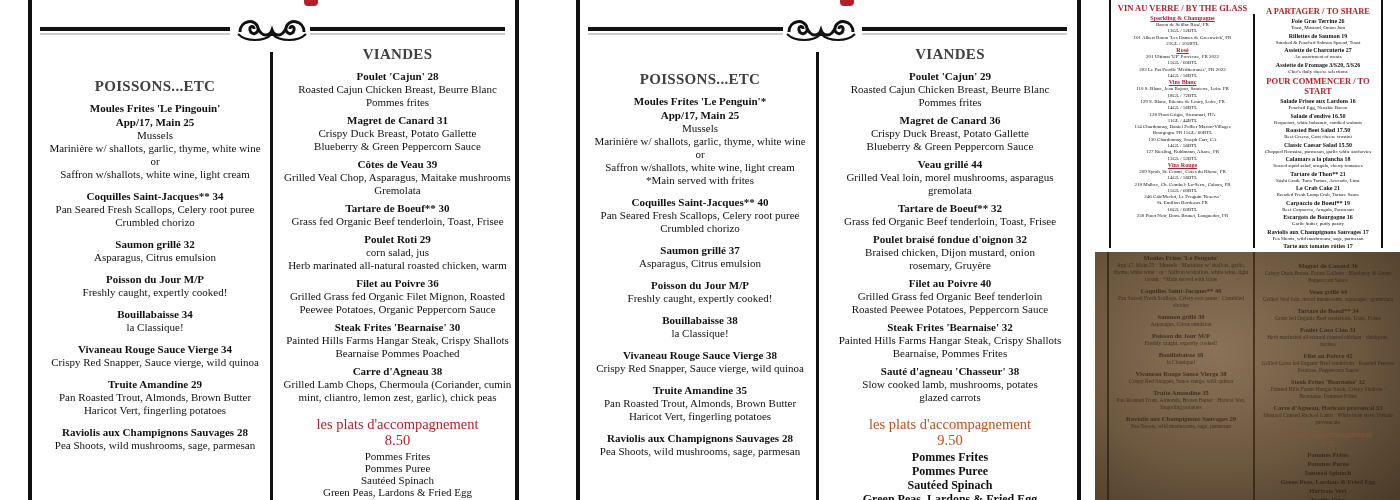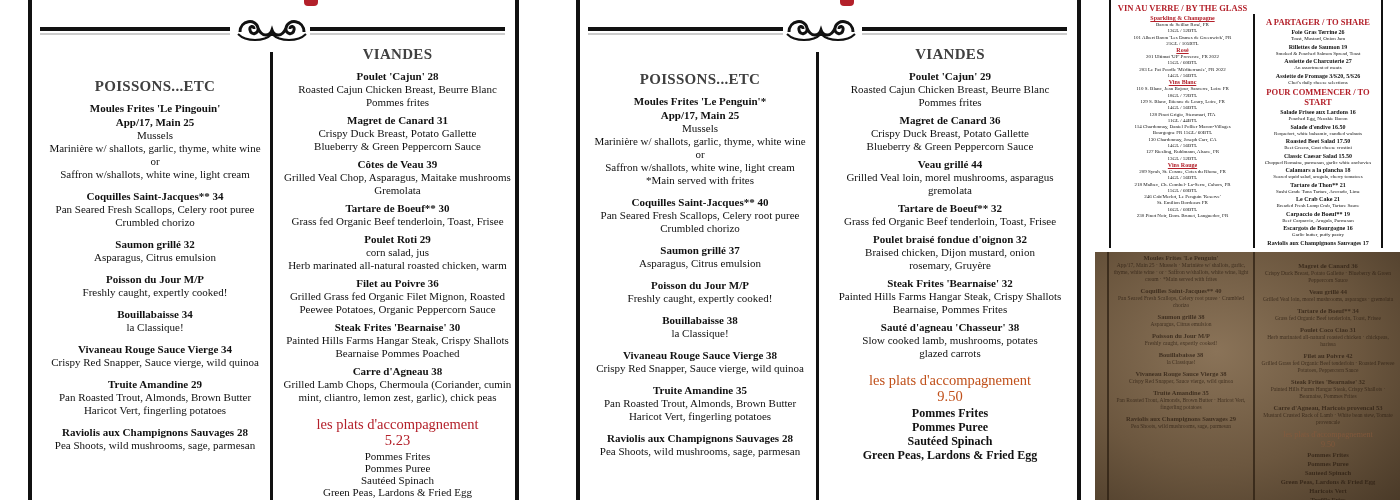--- a/index.html
+++ b/index.html
@@ -143,21 +143,21 @@
       <div class="item-name">Steak Frites 'Bearnaise'  30</div>
       <div class="item-desc">Painted Hills Farms Hangar Steak, Crispy Shallots</div>
       <div class="item-desc">Bearnaise  Pommes Poached</div>
     </div>
     <div class="item" style="margin-bottom:4px">
       <div class="item-name">Carre d'Agneau    38</div>
       <div class="item-desc">Grilled Lamb Chops, Chermoula (Coriander, cumin</div>
       <div class="item-desc">mint, cliantro, lemon zest, garlic), chick peas</div>
     </div>
     <div class="sides-title">les plats d'accompagnement</div>
-    <div class="sides-price">5.23</div>
+    <div class="sides-price">8.50</div>
     <div class="side">Pommes Frites</div>
     <div class="side">Pommes Puree</div>
     <div class="side">Sautéed Spinach</div>
     <div class="side">Green Peas, Lardons &amp; Fried Egg</div>
     <div class="side">Haricots Vert</div>
 
   </div>
 </div>
 
 <div class="panel menu-b">
@@ -233,20 +233,25 @@
       <div class="item-desc">gremolata</div>
     </div>
     <div class="item" style="margin-bottom:4px">
       <div class="item-name">Tartare de Boeuf**    32</div>
       <div class="item-desc">Grass fed Organic Beef tenderloin, Toast, Frisee</div>
     </div>
     <div class="item" style="margin-bottom:4px">
       <div class="item-name">Poulet braisé fondue d'oignon  32</div>
       <div class="item-desc">Braised chicken, Dijon mustard, onion</div>
       <div class="item-desc">rosemary, Gruyère</div>
+    </div>
+    <div class="item" style="margin-bottom:4px">
+      <div class="item-name">Filet au Poivre    40</div>
+      <div class="item-desc">Grilled Grass fed Organic Beef tenderloin</div>
+      <div class="item-desc">Roasted Peewee Potatoes, Peppercorn Sauce</div>
     </div>
     <div class="item" style="margin-bottom:4px">
       <div class="item-name">Steak Frites 'Bearnaise'  32</div>
       <div class="item-desc">Painted Hills Farms Hangar Steak, Crispy Shallots</div>
       <div class="item-desc">Bearnaise,  Pommes Frites</div>
     </div>
     <div class="item" style="margin-bottom:4px">
       <div class="item-name">Sauté d'agneau 'Chasseur'  38</div>
       <div class="item-desc">Slow cooked lamb, mushrooms, potates</div>
       <div class="item-desc">glazed carrots</div>
@@ -295,21 +300,21 @@
     <div class="ln">209 Syrah, St. Cosme, Cotes du Rhone, FR</div>
     <div class="ln">14GL / 56BTL</div>
     <div class="ln">218 Malbec, Ch. Combel- La-Serre, Cahors, FR</div>
     <div class="ln">15GL / 60BTL</div>
     <div class="ln">246 Cab/Merlot, Le Penguin 'Reserve'</div>
     <div class="ln">St. Emilion Bordeaux FR</div>
     <div class="ln">16GL / 60BTL</div>
     <div class="ln">230 Pinot Noir, Dom. Brunet, Languedoc, FR</div>
   </div>
 
-  <div class="mini" style="left:162px; top:17px; width:122px">
+  <div class="mini" style="left:162px; top:6px; width:122px">
     <div class="st">A PARTAGER / TO SHARE</div>
     <div class="nm">Foie Gras Terrine   26</div>
     <div class="ds">Toast, Mustard, Onion Jam</div>
     <div class="nm">Rillettes de Saumon   19</div>
     <div class="ds">Smoked &amp; Poached Salmon Spread, Toast</div>
     <div class="nm">Assiette de Charcuterie   27</div>
     <div class="ds">An assortment of meats</div>
     <div class="nm">Assiette de Fromage   3/S20, 5/S26</div>
     <div class="ds">Chef's daily cheese selections</div>
     <div class="st">POUR COMMENCER / TO START</div>

